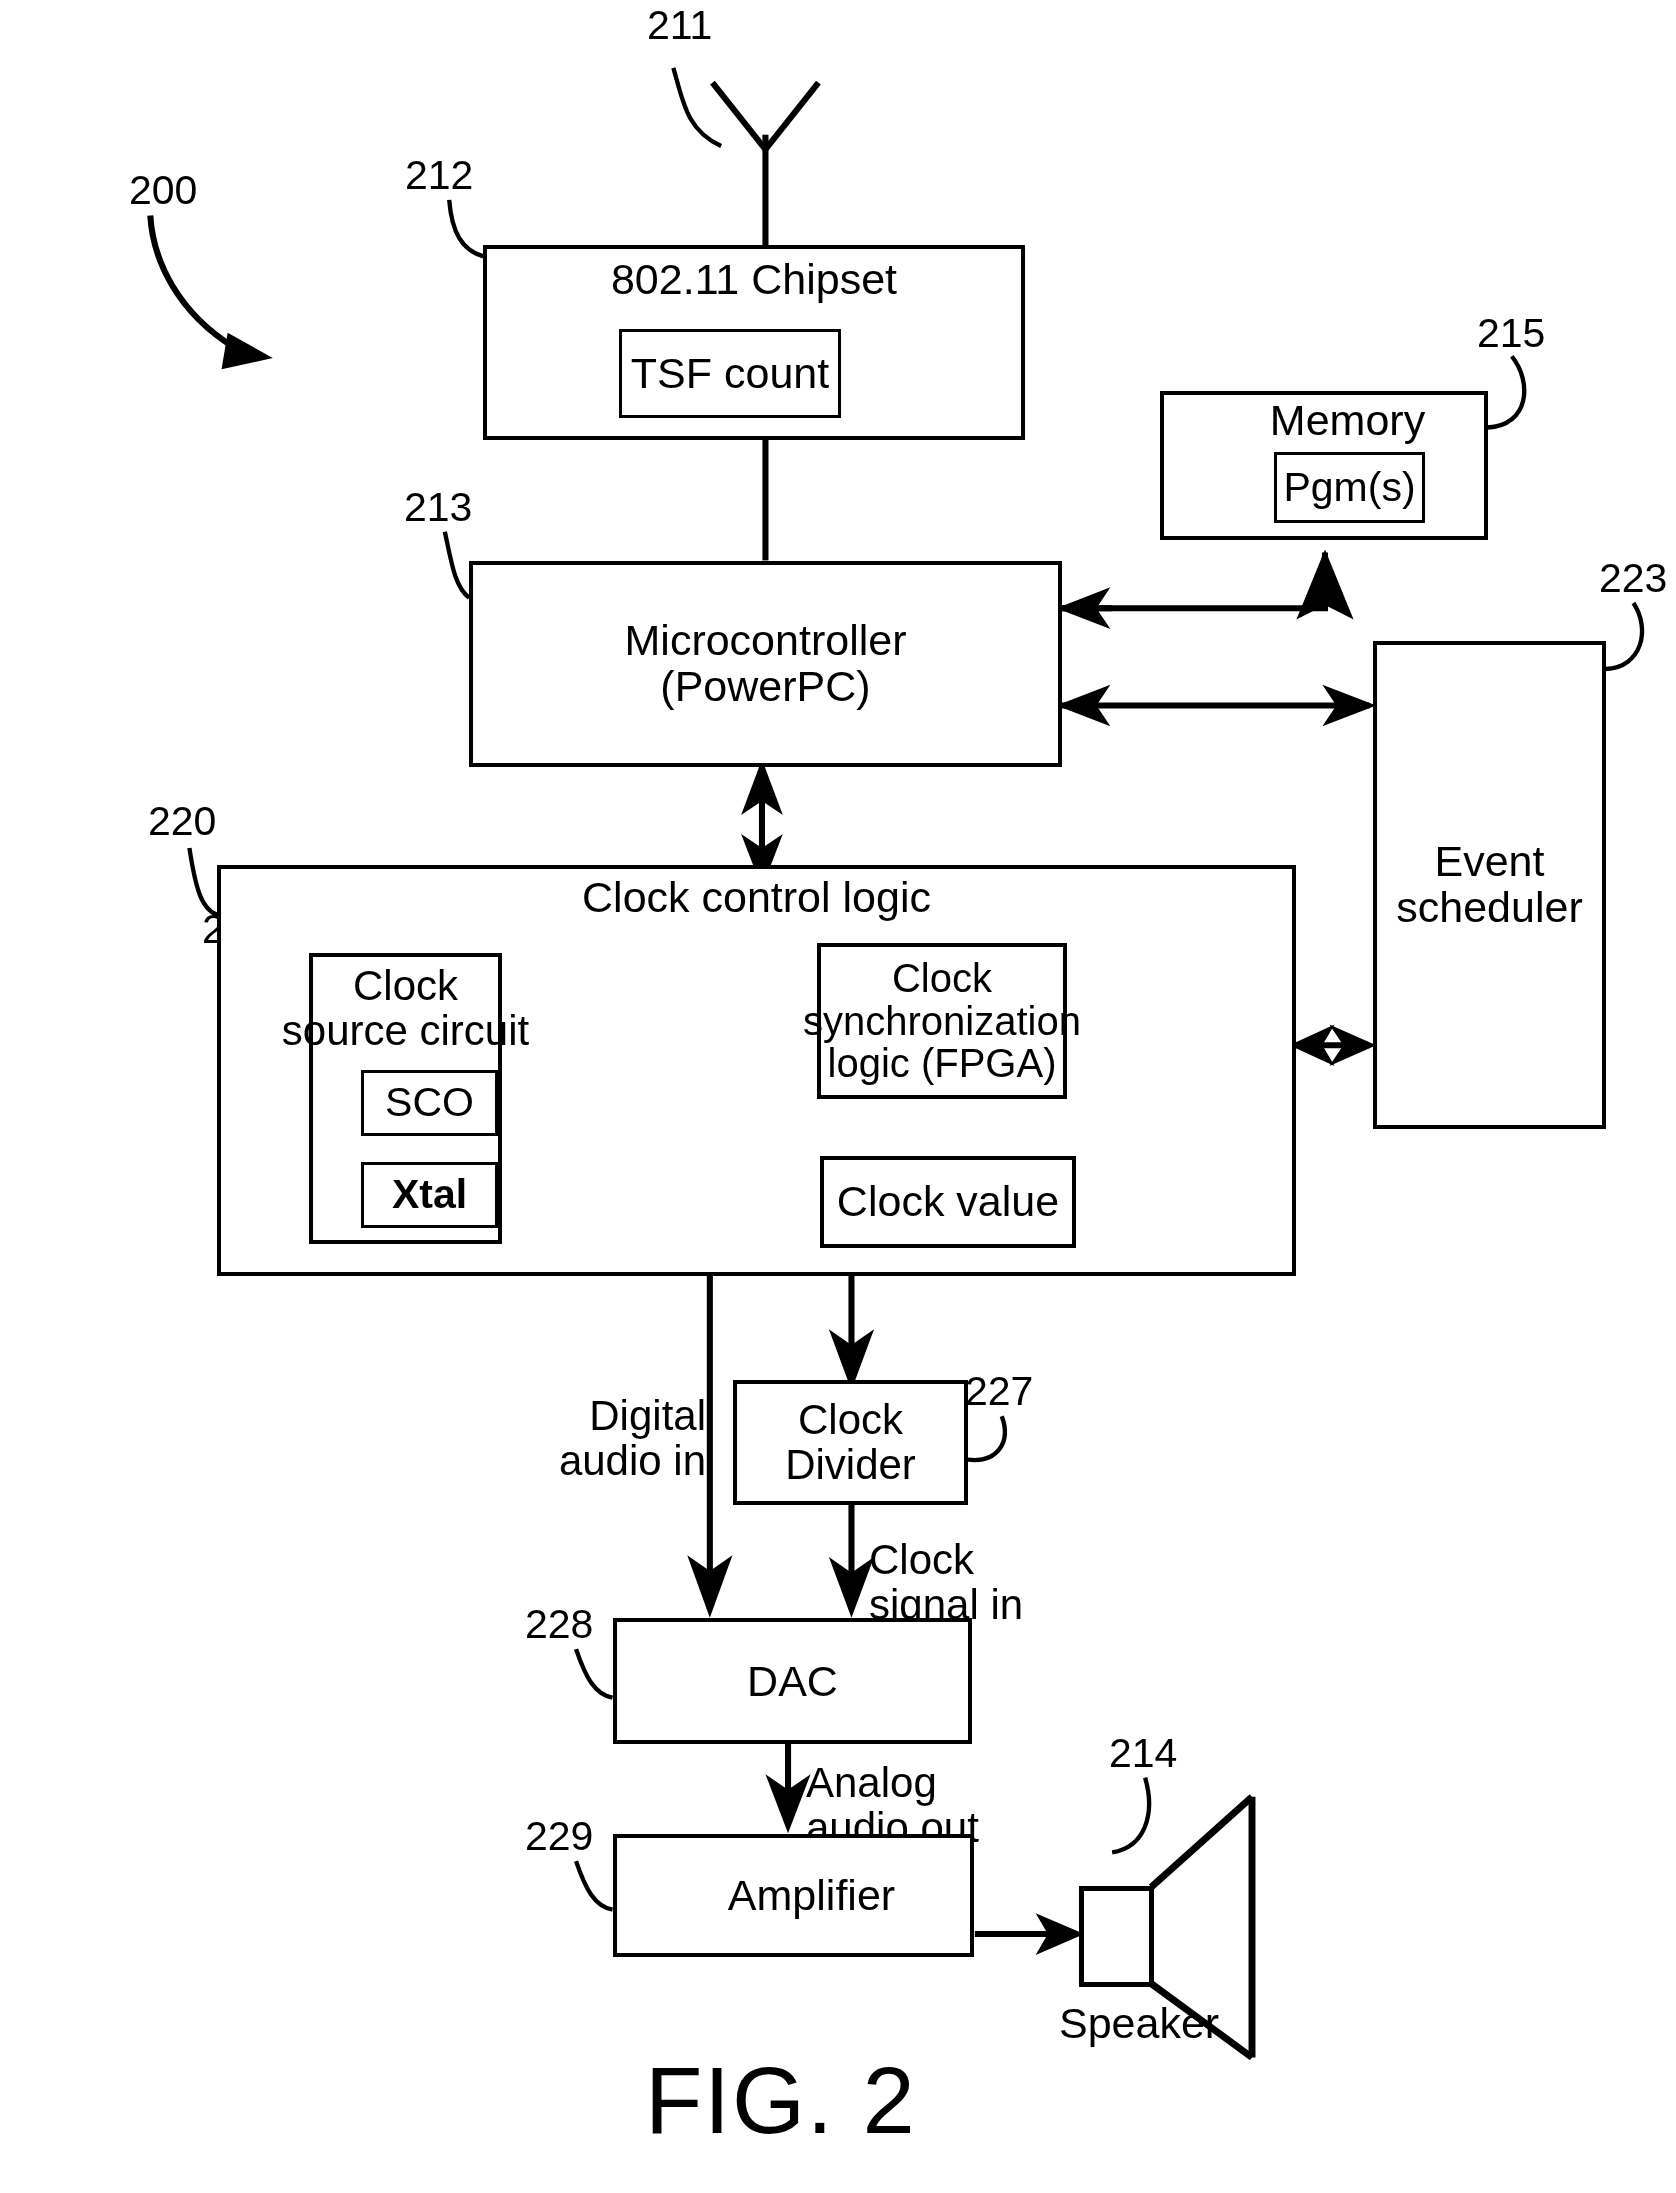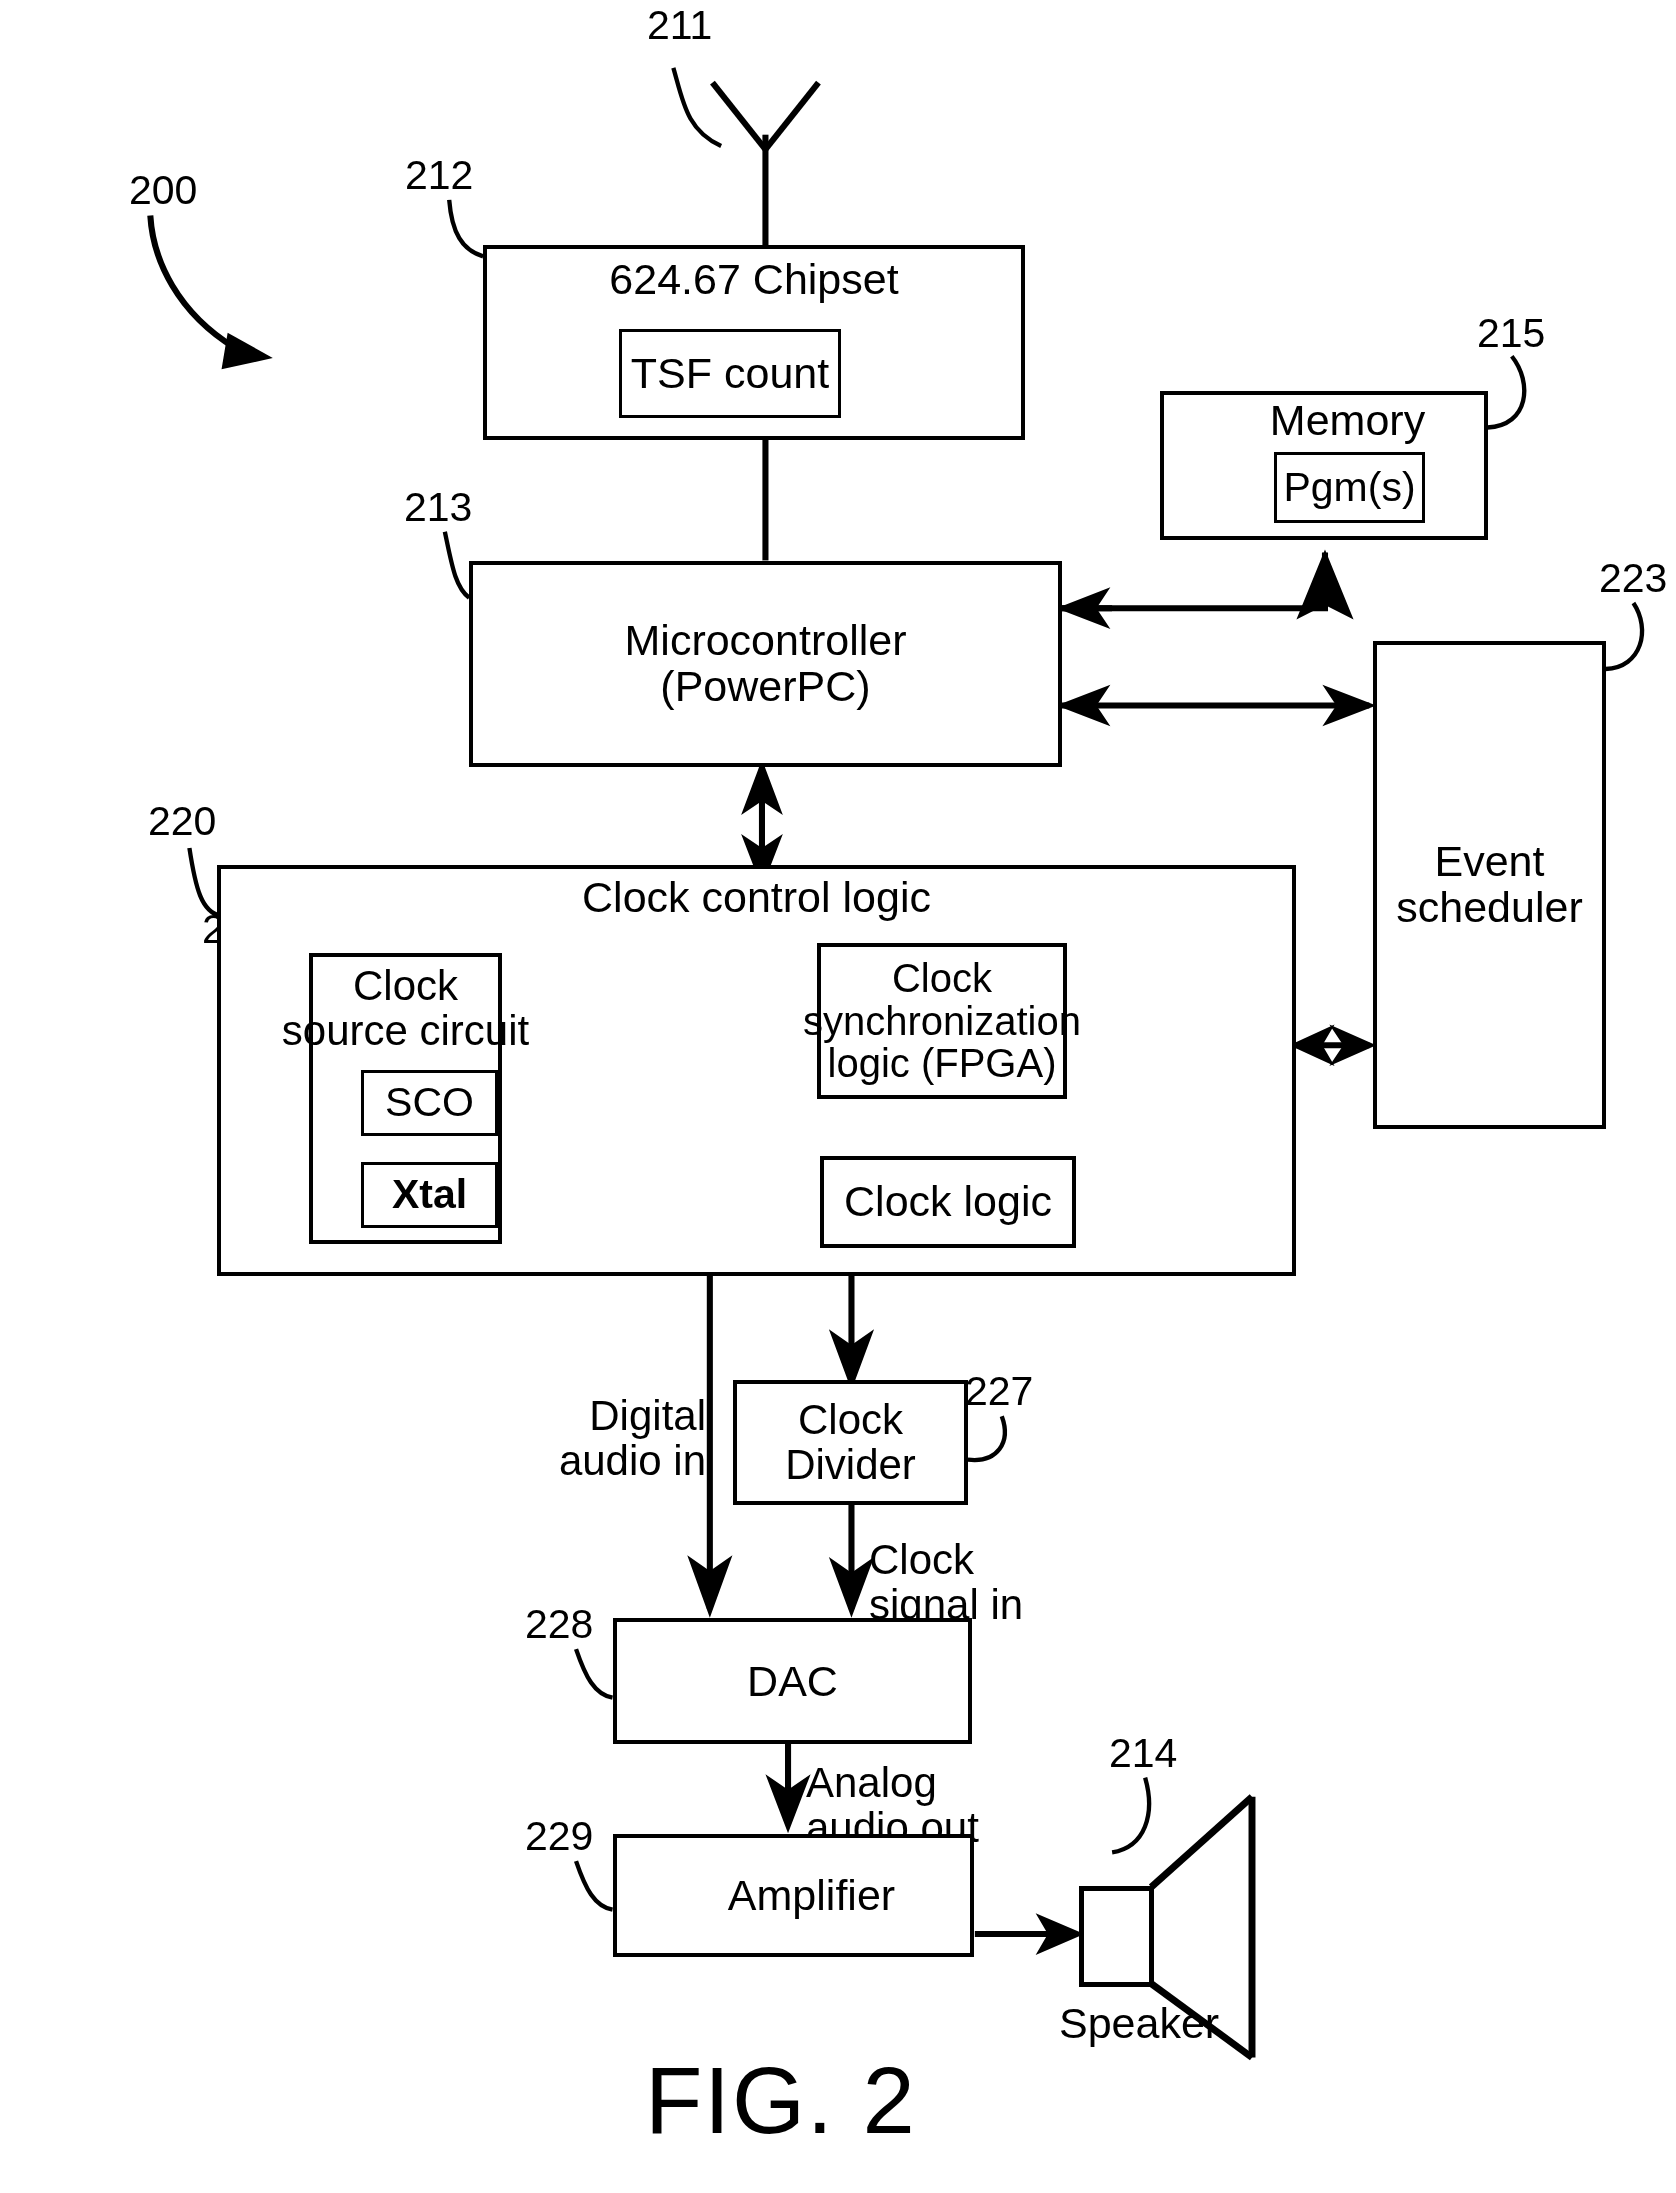--- a/index.html
+++ b/index.html
@@ -166,21 +166,21 @@
   <div class="ref" style="left:148px;  top:801px;">220</div>
   <div class="ref" style="left:202px;  top:909px;">225</div>
   <div class="ref" style="left:1083px; top:928px;">221</div>
   <div class="ref" style="left:751px;  top:1126px;">222</div>
   <div class="ref" style="left:965px; top:1371px;">227</div>
   <div class="ref" style="left:525px;  top:1604px;">228</div>
   <div class="ref" style="left:525px;  top:1816px;">229</div>
   <div class="ref" style="left:1109px; top:1733px;">214</div>
 
   <div class="box" style="left:483px; top:245px; width:542px; height:195px;"></div>
-  <div class="lbl" style="left:483px; top:254px; width:542px; height:52px; font-size:43px;">624.67 Chipset</div>
+  <div class="lbl" style="left:483px; top:254px; width:542px; height:52px; font-size:43px;">802.11 Chipset</div>
 
   <div class="box thin" style="left:619px; top:329px; width:222px; height:89px;"></div>
   <div class="lbl" style="left:619px; top:329px; width:222px; height:89px; font-size:43px;">TSF count</div>
 
   <div class="box" style="left:1160px; top:391px; width:328px; height:149px;"></div>
   <div class="lbl" style="left:1243px; top:396px; width:209px; height:50px; font-size:43px;">Memory</div>
 
   <div class="box thin" style="left:1274px; top:452px; width:151px; height:71px;"></div>
   <div class="lbl" style="left:1274px; top:452px; width:151px; height:71px; font-size:41px;">Pgm(s)</div>
 
@@ -204,21 +204,21 @@
 
   <div class="box thin" style="left:361px; top:1162px; width:137px; height:66px;"></div>
   <div class="lbl" style="left:361px; top:1162px; width:137px; height:66px; font-size:41px;font-weight:bold;">Xtal</div>
 
   <div class="box" style="left:817px; top:943px; width:250px; height:156px;"></div>
   <div class="lbl" style="left:810px; top:943px; width:264px; height:156px; font-size:40px;">Clock
 synchronization
 logic (FPGA)</div>
 
   <div class="box" style="left:820px; top:1156px; width:256px; height:92px;"></div>
-  <div class="lbl" style="left:820px; top:1156px; width:256px; height:92px; font-size:43px;">Clock logic</div>
+  <div class="lbl" style="left:820px; top:1156px; width:256px; height:92px; font-size:43px;">Clock value</div>
 
   <div class="cap" style="left:523px; top:1394px; width:183px; font-size:42px; text-align:right;">Digital
 audio in</div>
 
   <div class="cap" style="left:869px; top:1538px; width:200px; font-size:42px; text-align:left;">Clock
 signal in</div>
 
   <div class="cap" style="left:806px; top:1761px; width:209px; font-size:42px; text-align:left;">Analog
 audio out</div>
 

